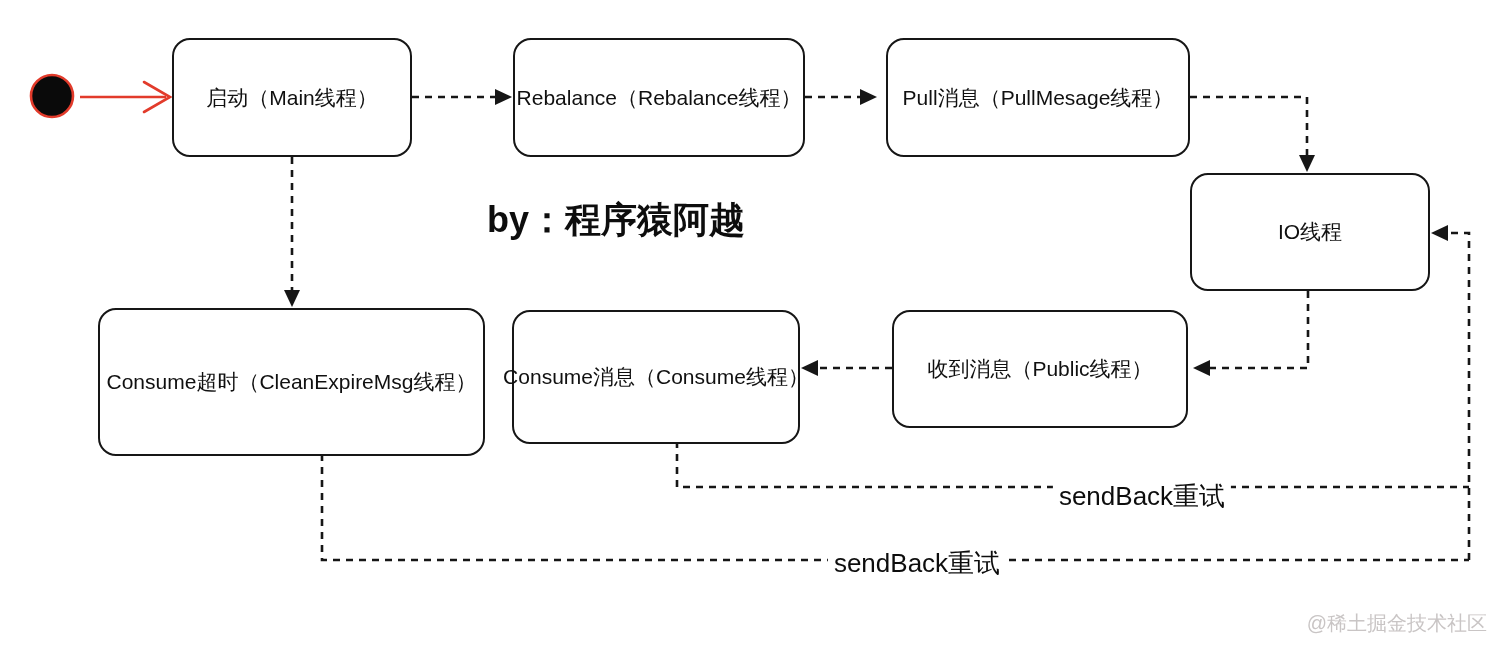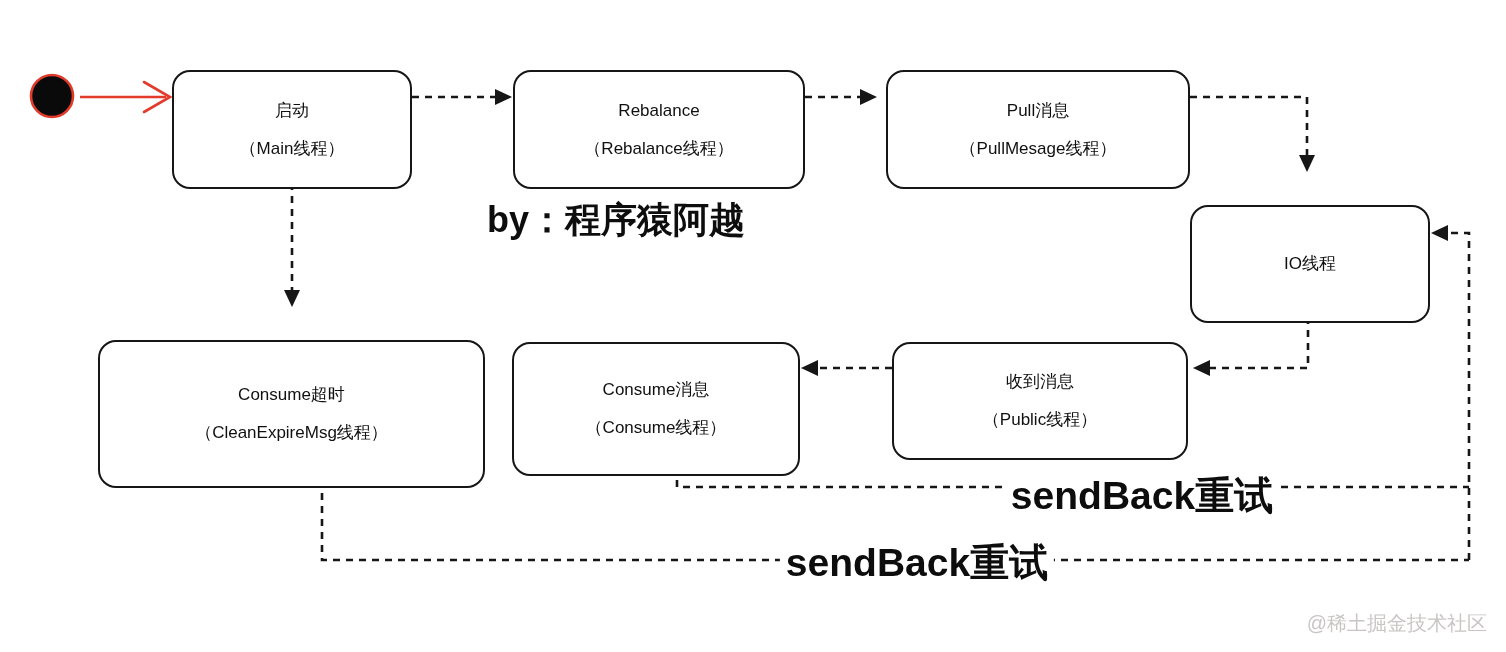--- a/index.html
+++ b/index.html
@@ -25,30 +25,28 @@
     stroke-dasharray: 7 6;
   }
   .arrowhead { fill: #161616; stroke: none; }
   .node {
     position: absolute;
     box-sizing: border-box;
     background: #ffffff;
     border: 2.6px solid #161616;
     border-radius: 18px;
     display: flex;
-    flex-direction: column;
     align-items: center;
     justify-content: center;
     text-align: center;
     z-index: 1;
     color: #101010;
-    font-size: 17px;
+    font-size: 21px;
     line-height: 38px;
     white-space: nowrap;
-    margin-top: 32px;
   }
   .node-start    { left: 172px;  top: 38px;  width: 240px; height: 119px; }
   .node-rebalance{ left: 513px;  top: 38px;  width: 292px; height: 119px; justify-content: center; }
   .node-pull     { left: 886px;  top: 38px;  width: 304px; height: 119px; }
   .node-io       { left: 1190px; top: 173px; width: 240px; height: 118px; }
   .node-receive  { left: 892px;  top: 310px; width: 296px; height: 118px; }
   .node-consume  { left: 512px;  top: 310px; width: 288px; height: 134px; }
   .node-timeout  { left: 98px;   top: 308px; width: 387px; height: 148px; }
   .author {
     position: absolute;
@@ -56,27 +54,26 @@
     top: 196px;
     font-size: 36px;
     font-weight: 700;
     color: #0d0d0d;
     z-index: 2;
     white-space: nowrap;
   }
   .edge-label {
     position: absolute;
     transform: translate(-50%, -50%);
-    font-size: 39px;
+    font-size: 26px;
     color: #0d0d0d;
     background: #ffffff;
     padding: 0 6px;
     z-index: 2;
     white-space: nowrap;
-    font-weight: bold;
   }
   .label-1 { left: 1142px; top: 496px; }
   .label-2 { left: 917px;  top: 563px; }
   .watermark {
     position: absolute;
     right: 19px;
     top: 610px;
     font-size: 20px;
     color: #c9c5c5;
     z-index: 2;

